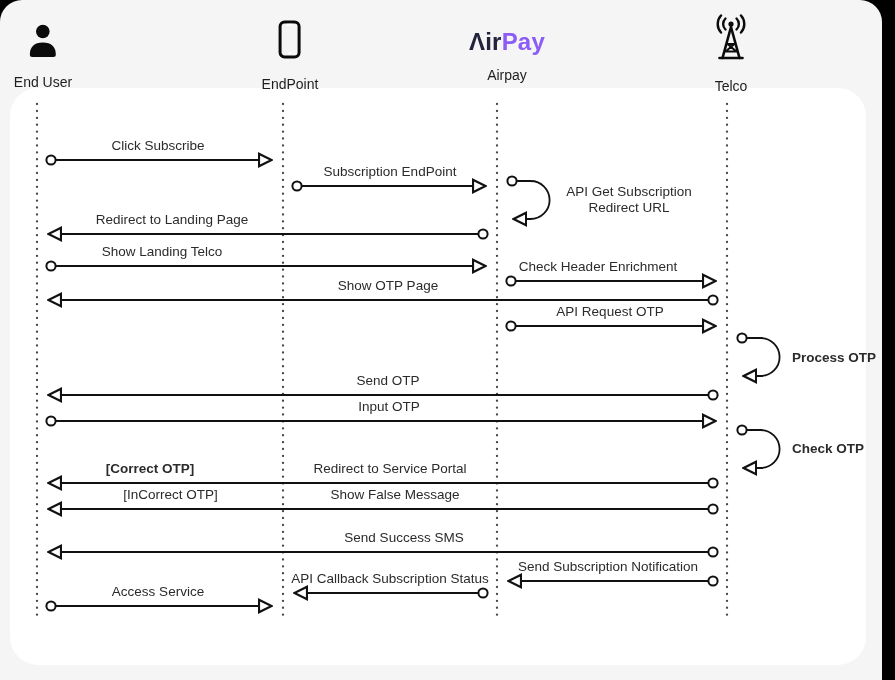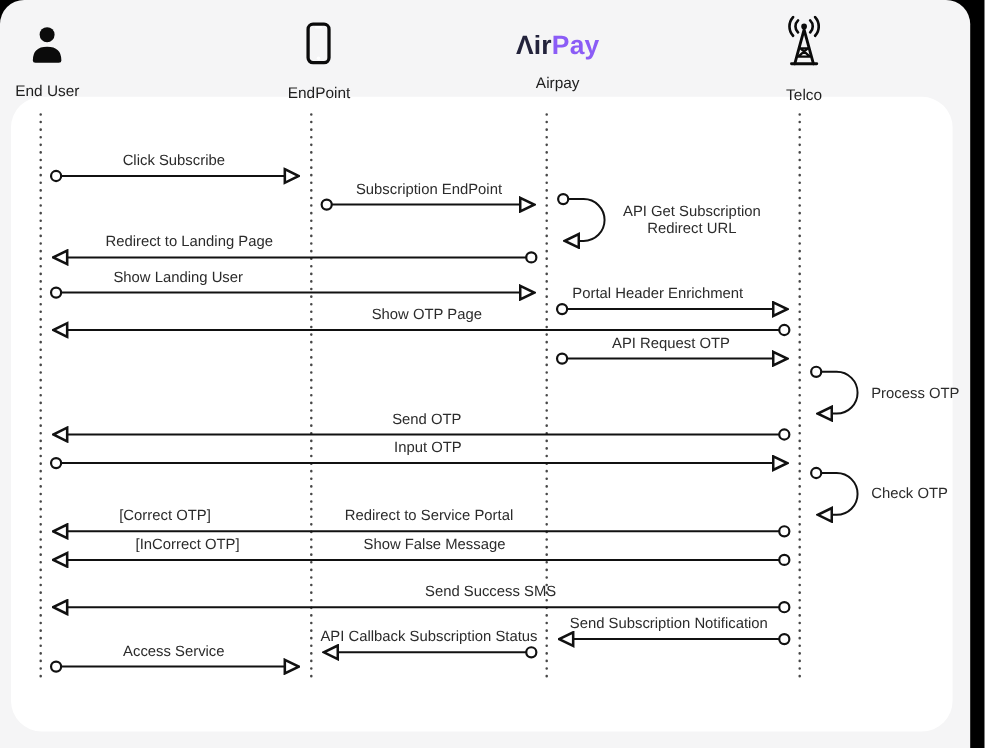--- a/index.html
+++ b/index.html
@@ -15,21 +15,21 @@
   #diagram-canvas{
     position:absolute;left:10px;top:88px;width:856px;height:577px;
     background:#ffffff;border-radius:28px;
   }
   #overlay{position:absolute;left:0;top:4px;width:895px;height:672px;}
   #overlay svg{position:absolute;left:0;top:0;}
   .msg-label{
     position:absolute;font-size:13.5px;color:#2b2b2b;white-space:nowrap;
     transform:translate(-50%,-100%);
   }
-  .msg-label.anchor-left-middle{transform:translate(0,-50%);}
+  .msg-label.anchor-left-middle{transform:translate(0,-50%);font-weight:bold;}
   .msg-label.anchor-center-middle{transform:translate(-50%,-50%);text-align:center;line-height:1.18;}
   .actor{
     position:absolute;transform:translateX(-50%);text-align:center;
     color:#1e1e1e;font-size:14px;
   }
   .actor .actor-label{margin-top:13px;}
   .logo-text{font-weight:700;font-size:24px;letter-spacing:.2px;line-height:1;}
   .logo-air{color:#23233b;}
   .logo-pay{color:#ee3b6d;}
 </style>
@@ -119,56 +119,56 @@
       <div>Subscription EndPoint</div>
     </div>
     <div class="msg-label anchor-center-middle" style="left: 629px; top: 196px;">
       <div>API Get Subscription</div>
       <div>Redirect URL</div>
     </div>
     <div class="msg-label" style="left: 160px; top: 223px; margin-left: 12px;">
       <div>Redirect to Landing Page</div>
     </div>
     <div class="msg-label" style="left: 162px; top: 255px;">
-      <div>Show Landing User</div>
+      <div>Show Landing Telco</div>
     </div>
     <div class="msg-label" style="left: 598px; top: 270px;">
-      <div>Portal Header Enrichment</div>
+      <div>Check Header Enrichment</div>
     </div>
     <div class="msg-label" style="left: 388px; top: 289px;">
       <div>Show OTP Page</div>
     </div>
     <div class="msg-label" style="left: 610px; top: 315px;">
       <div>API Request OTP</div>
     </div>
     <div class="msg-label anchor-left-middle" style="left: 792px; top: 353px;">
       <div>Process OTP</div>
     </div>
     <div class="msg-label" style="left: 388px; top: 384px;">
       <div>Send OTP</div>
     </div>
     <div class="msg-label" style="left: 389px; top: 410px;">
       <div>Input OTP</div>
     </div>
     <div class="msg-label anchor-left-middle" style="left: 792px; top: 444px;">
       <div>Check OTP</div>
     </div>
-    <div class="msg-label" style="left: 150px; top: 472px;">
+    <div class="msg-label" style="left: 150px; top: 472px; font-weight: bold;">
       <div>[Correct OTP]</div>
     </div>
     <div class="msg-label" style="left: 390px; top: 472px;">
       <div>Redirect to Service Portal</div>
     </div>
     <div class="msg-label" style="left: 155px; top: 498px; padding-left: 31px;">
       <div>[InCorrect OTP]</div>
     </div>
     <div class="msg-label" style="left: 395px; top: 498px;">
       <div>Show False Message</div>
     </div>
-    <div class="msg-label" style="left: 404px; top: 541px; margin-left: 42px;">
+    <div class="msg-label" style="left: 404px; top: 541px;">
       <div>Send Success SMS</div>
     </div>
     <div class="msg-label" style="left: 390px; top: 582px;">
       <div>API Callback Subscription Status</div>
     </div>
     <div class="msg-label" style="left: 608px; top: 570px;">
       <div>Send Subscription Notification</div>
     </div>
     <div class="msg-label" style="left: 158px; top: 595px;">
       <div>Access Service</div>

